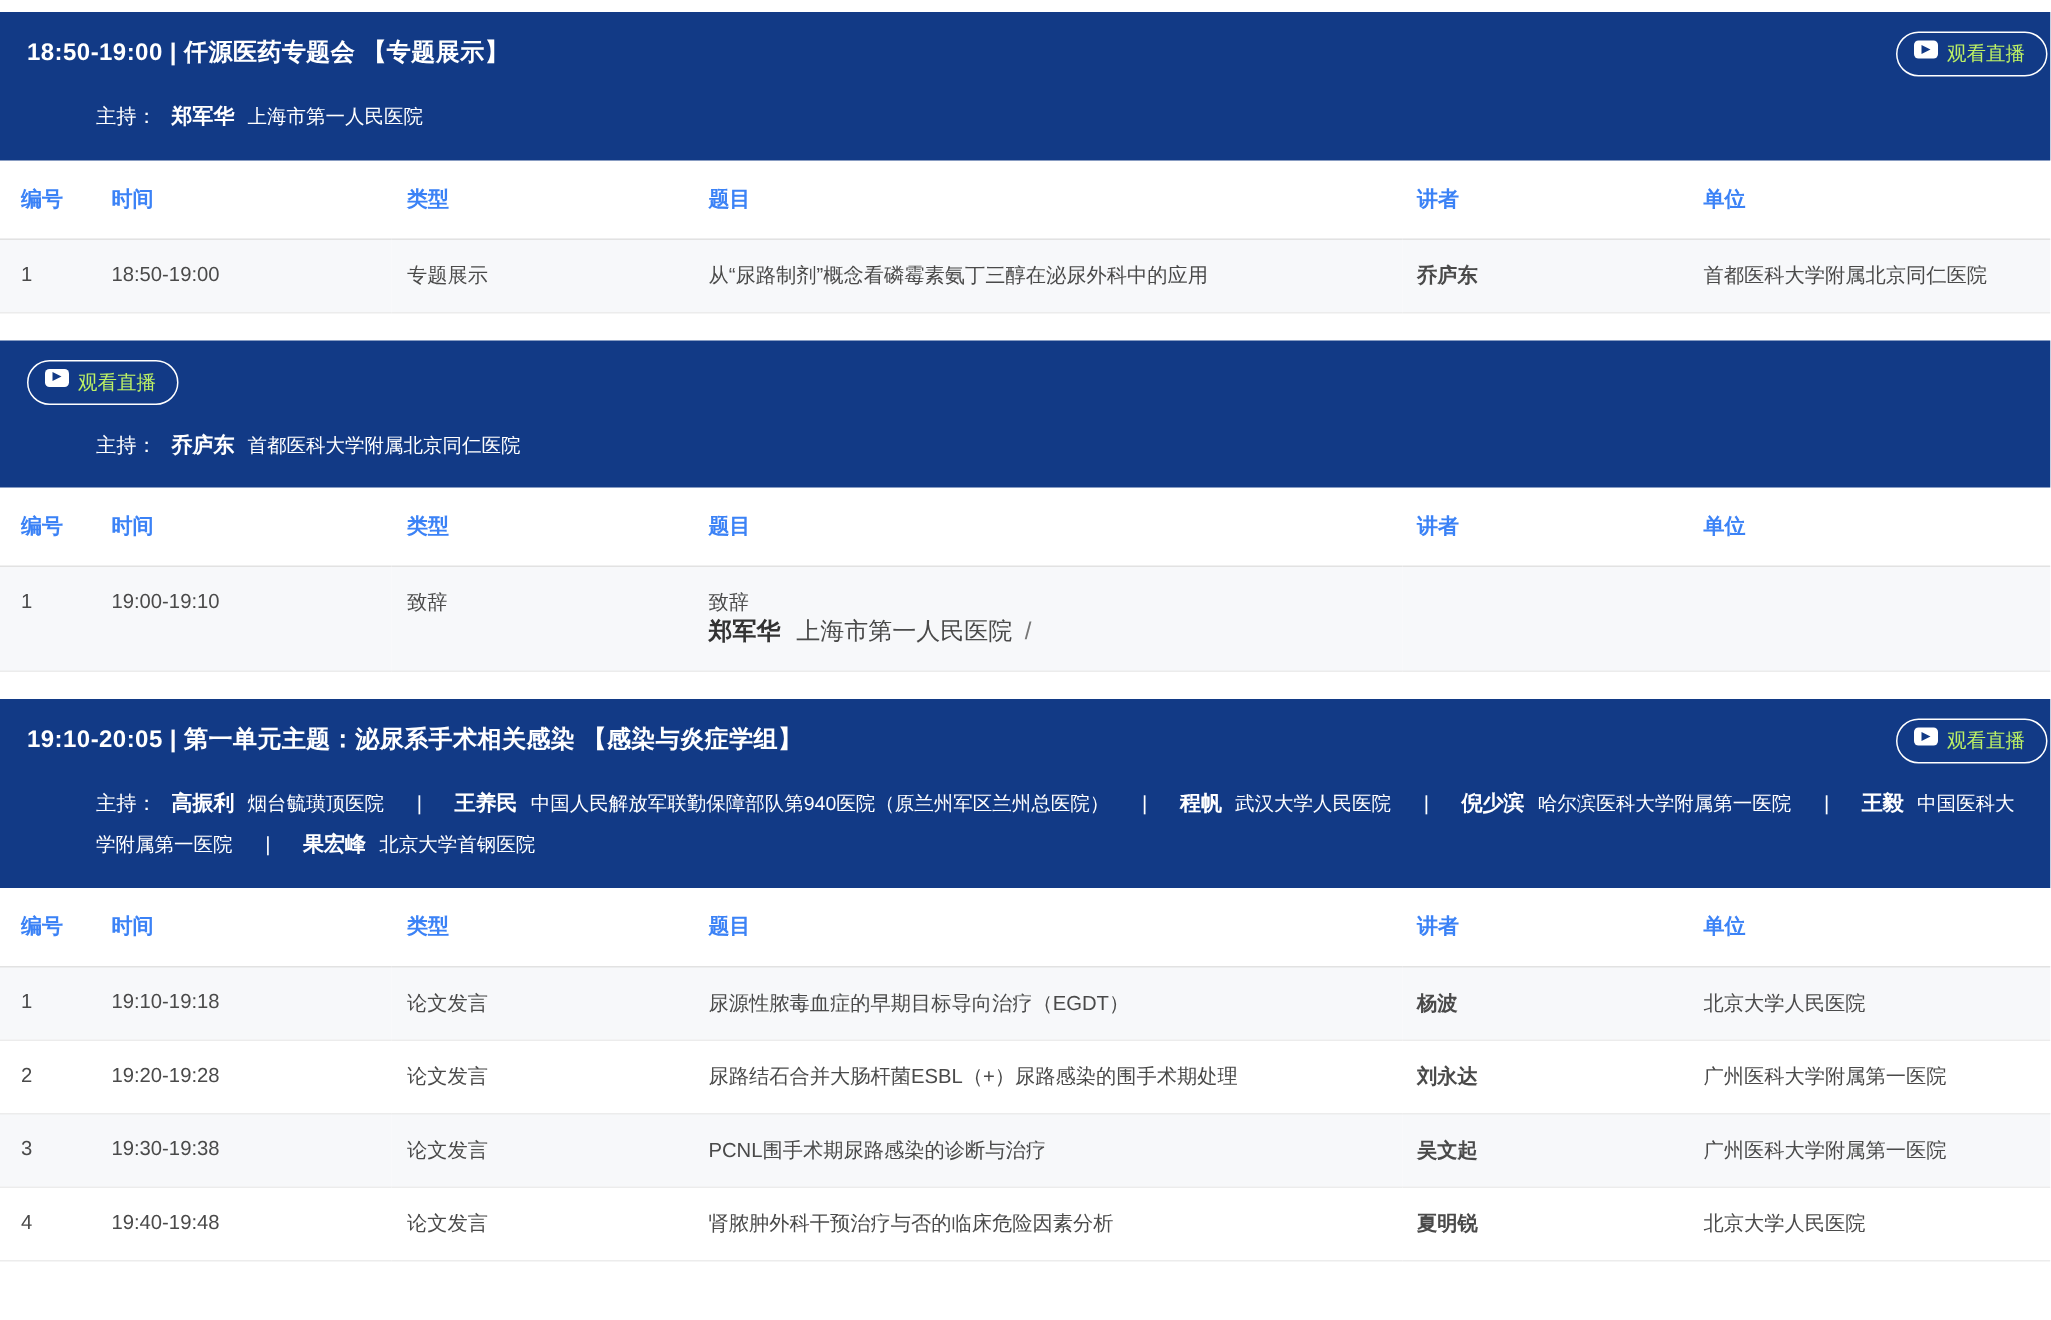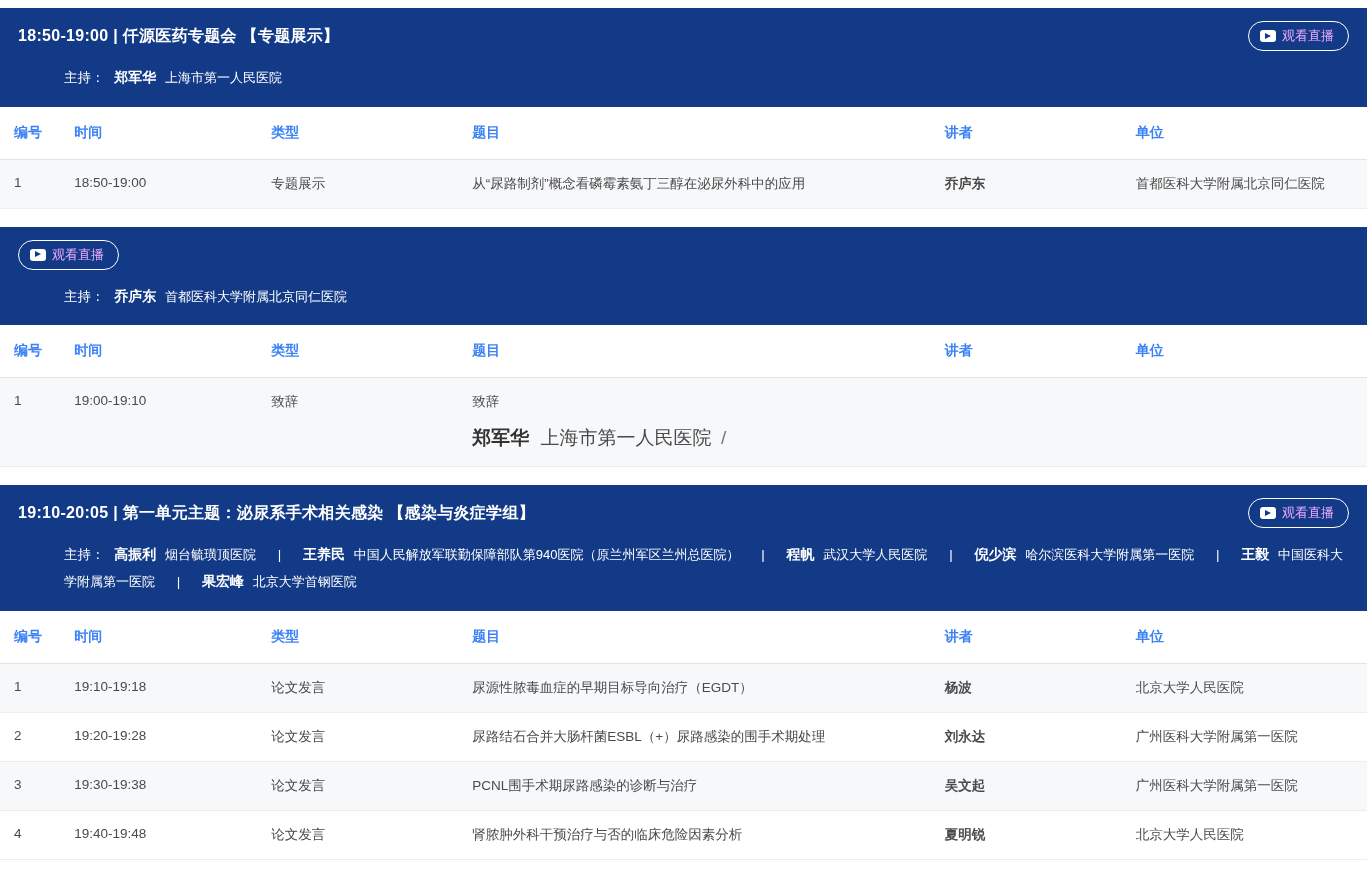--- a/index.html
+++ b/index.html
@@ -25,39 +25,39 @@
   .session-header {
     background: #123a86;
     color: #ffffff;
     position: relative;
     padding: 0;
   }
   .session-title-row {
     display: flex;
     align-items: center;
     justify-content: space-between;
-    padding: 13px 18px 13px 18px;
+    padding: 13px 2px 13px 18px;
     min-height: 50px;
   }
   .session-title {
     font-size: 16px;
     font-weight: bold;
     letter-spacing: 0.3px;
     line-height: 1.4;
   }
   .live-btn {
     flex: 0 0 auto;
     display: inline-flex;
-    align-items: center;
+    align-items: flex-start;
     gap: 6px;
     border: 1px solid #ffffff;
     border-radius: 16px;
     padding: 5px 14px 5px 11px;
     font-size: 13px;
-    color: #f0abfc;
+    color: #bef264;
     background: transparent;
     cursor: pointer;
     white-space: nowrap;
   }
   .live-btn .play-icon {
     display: inline-block;
     width: 16px;
     height: 12px;
     background: #ffffff;
     border-radius: 3px;
@@ -124,22 +124,22 @@
     background: #f7f8fa;
   }
   .c-no    { width: 60px;  padding-left: 14px !important; }
   .c-time  { width: 200px; padding-left: 14px !important; }
   .c-type  { width: 200px; }
   .c-title { width: 470px; }
   .c-speaker { width: 190px; }
   .c-org   { width: 240px; margin-top: 18px; }
   .speaker-strong { font-weight: bold; color: #333333; }
   .sub-line {
-    margin-top: 14px;
-    font-size: 19px;
+    margin-top: 0;
+    font-size: 16px;
     color: #4a4a4a;
   }
   .sub-line .nm { font-weight: bold; color: #333333; margin-right: 6px; }
   .sub-line .sl { color: #777777; margin-left: 4px; }
 </style>
 </head>
 <body>
 
 <div class="page">
 

